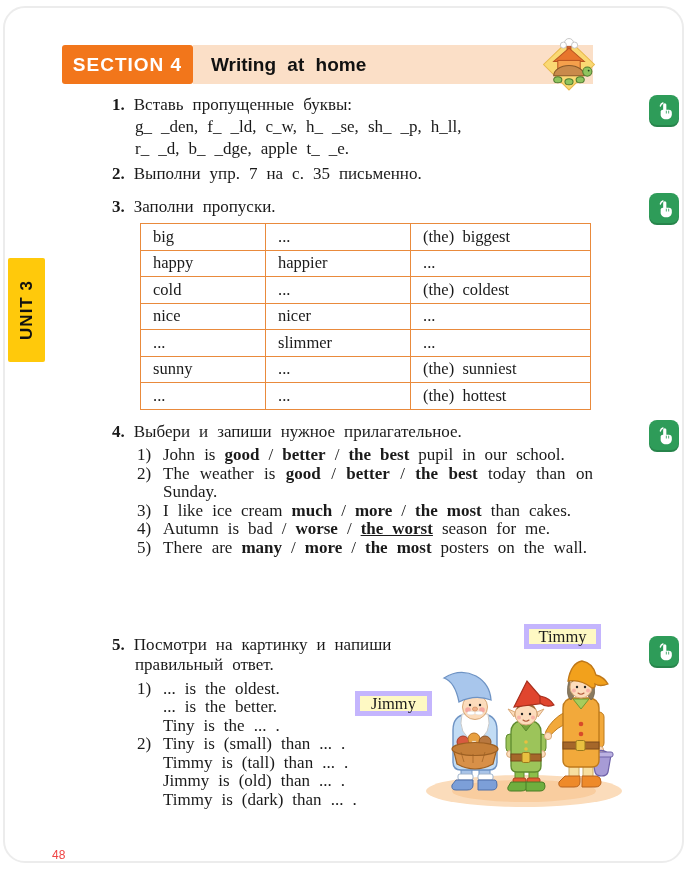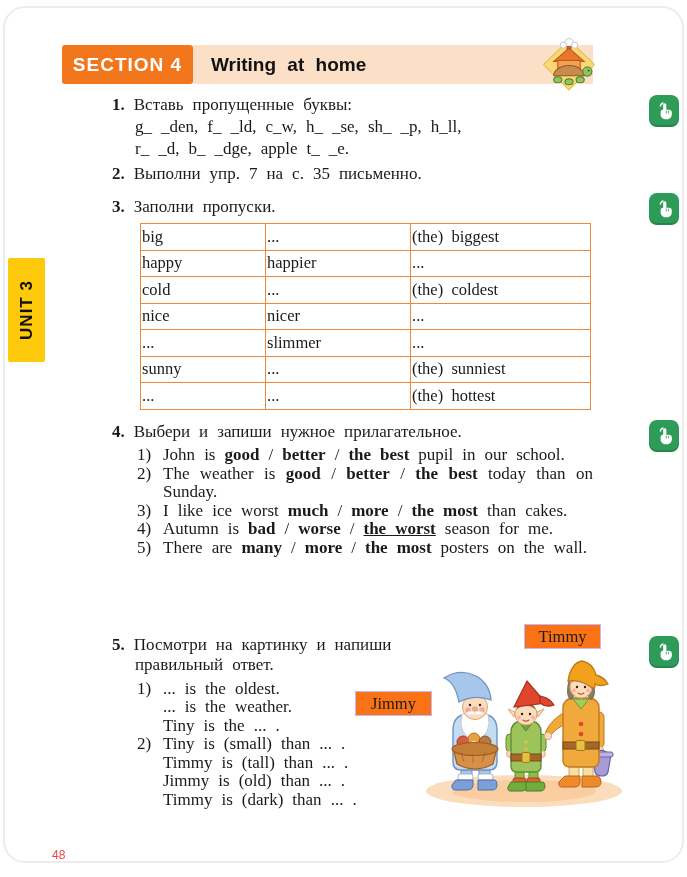--- a/index.html
+++ b/index.html
@@ -28,29 +28,29 @@
   .gbtn { position:absolute; left:649px; width:30px; height:32px; background:#2e9c59; border-radius:8px;
           display:flex; align-items:center; justify-content:center; box-shadow:inset 0 -2px 0 rgba(0,0,0,.15); cursor:pointer; }
   
   .task { position:absolute; left:112px; width:481px; font-size:17px; line-height:22px; word-spacing:.28em; }
   .tnum { font-weight:bold; }
   .tline { padding-left:23px; }
   .titem { position:relative; padding-left:51px; text-indent:0; line-height:18.5px; text-align:justify; }
   .titem .inum { position:absolute; left:25px; top:0; }
   
   .cmp-table { position:absolute; left:140px; top:223px; border-collapse:collapse; }
-  .cmp-table td { border:1px solid #e98a3c; width:125px; height:26.5px; padding:1px 4px 1px 1px;
+  .cmp-table td { border:1px solid #e98a3c; width:125px; height:26.5px; padding:1px 4px 1px 12px;
                   font-size:16.5px; word-spacing:.25em; }
   .cmp-table td:nth-child(2){ width:145px; }
   .cmp-table td:nth-child(3){ width:180px; }
   
   .t5-line { line-height:18.5px; }
   .t5-item { position:relative; padding-left:51px; line-height:18.5px; }
   .t5-item .inum { position:absolute; left:25px; top:0; }
-  .name-label { position:absolute; background:#f97316; border:1px solid #c4b5fd; width:77px; height:25px;
+  .name-label { position:absolute; background:#fef9c3; border:5px solid #c4b5fd; width:77px; height:25px;
                 display:flex; align-items:center; justify-content:center; font-size:16.5px; z-index:3; }
   .gnomes { position:absolute; z-index:2; }
   .page-num { position:absolute; left:52px; top:848px; font-family:"Liberation Sans", sans-serif; font-size:12px; color:#ef4444; }
 </style>
 </head>
 <body>
 
 <div class="page">
   <div class="page-card"></div>
 
@@ -179,40 +179,40 @@
     <div class="titem">
       <span class="inum">1)</span>
       <span><span>John is </span><span style="font-weight: bold;">good</span><span> / </span><span style="font-weight: bold;">better</span><span> / </span><span style="font-weight: bold;">the best</span><span> pupil in our school.</span></span>
     </div>
     <div class="titem">
       <span class="inum">2)</span>
       <span><span>The weather is </span><span style="font-weight: bold;">good</span><span> / </span><span style="font-weight: bold;">better</span><span> / </span><span style="font-weight: bold;">the best</span><span> today than on Sunday.</span></span>
     </div>
     <div class="titem">
       <span class="inum">3)</span>
-      <span><span>I like ice worst </span><span style="font-weight: bold;">much</span><span> / </span><span style="font-weight: bold;">more</span><span> / </span><span style="font-weight: bold;">the most</span><span> than cakes.</span></span>
+      <span><span>I like ice cream </span><span style="font-weight: bold;">much</span><span> / </span><span style="font-weight: bold;">more</span><span> / </span><span style="font-weight: bold;">the most</span><span> than cakes.</span></span>
     </div>
     <div class="titem">
       <span class="inum">4)</span>
-      <span><span>Autumn is </span><span style="font-weight: bold; margin-top: 37px;">bad</span><span> / </span><span style="font-weight: bold;">worse</span><span> / </span><span style="font-weight: bold; text-decoration: underline;">the worst</span><span> season for me.</span></span>
+      <span><span>Autumn is </span><span style="font-weight: normal; margin-top: 37px;">bad</span><span> / </span><span style="font-weight: bold;">worse</span><span> / </span><span style="font-weight: bold; text-decoration: underline;">the worst</span><span> season for me.</span></span>
     </div>
     <div class="titem">
       <span class="inum">5)</span>
       <span><span>There are </span><span style="font-weight: bold;">many</span><span> / </span><span style="font-weight: bold;">more</span><span> / </span><span style="font-weight: bold;">the most</span><span> posters on the wall.</span></span>
     </div>
   </div>
 
   <div class="task" style="top:636px; height:200px">
     <div class="t5-line" style="width:356px; text-align:justify"><span class="tnum">5.</span> <span>Посмотри на картинку и напиши</span></div>
     <div class="t5-line tline" style="line-height:19px">правильный ответ.</div>
     <div class="t5-item" style="margin-top:6px">
       <span class="inum">1)</span>
       <div>
           <div>... is the oldest.</div>
-          <div>... is the weather.</div>
+          <div>... is the better.</div>
           <div>Tiny is the ... .</div>
         </div>
     </div>
     <div class="t5-item">
       <span class="inum">2)</span>
       <div>
           <div>Tiny is (small) than ... .</div>
           <div>Timmy is (tall) than ... .</div>
           <div>Jimmy is (old) than ... .</div>
           <div>Timmy is (dark) than ... .</div>

